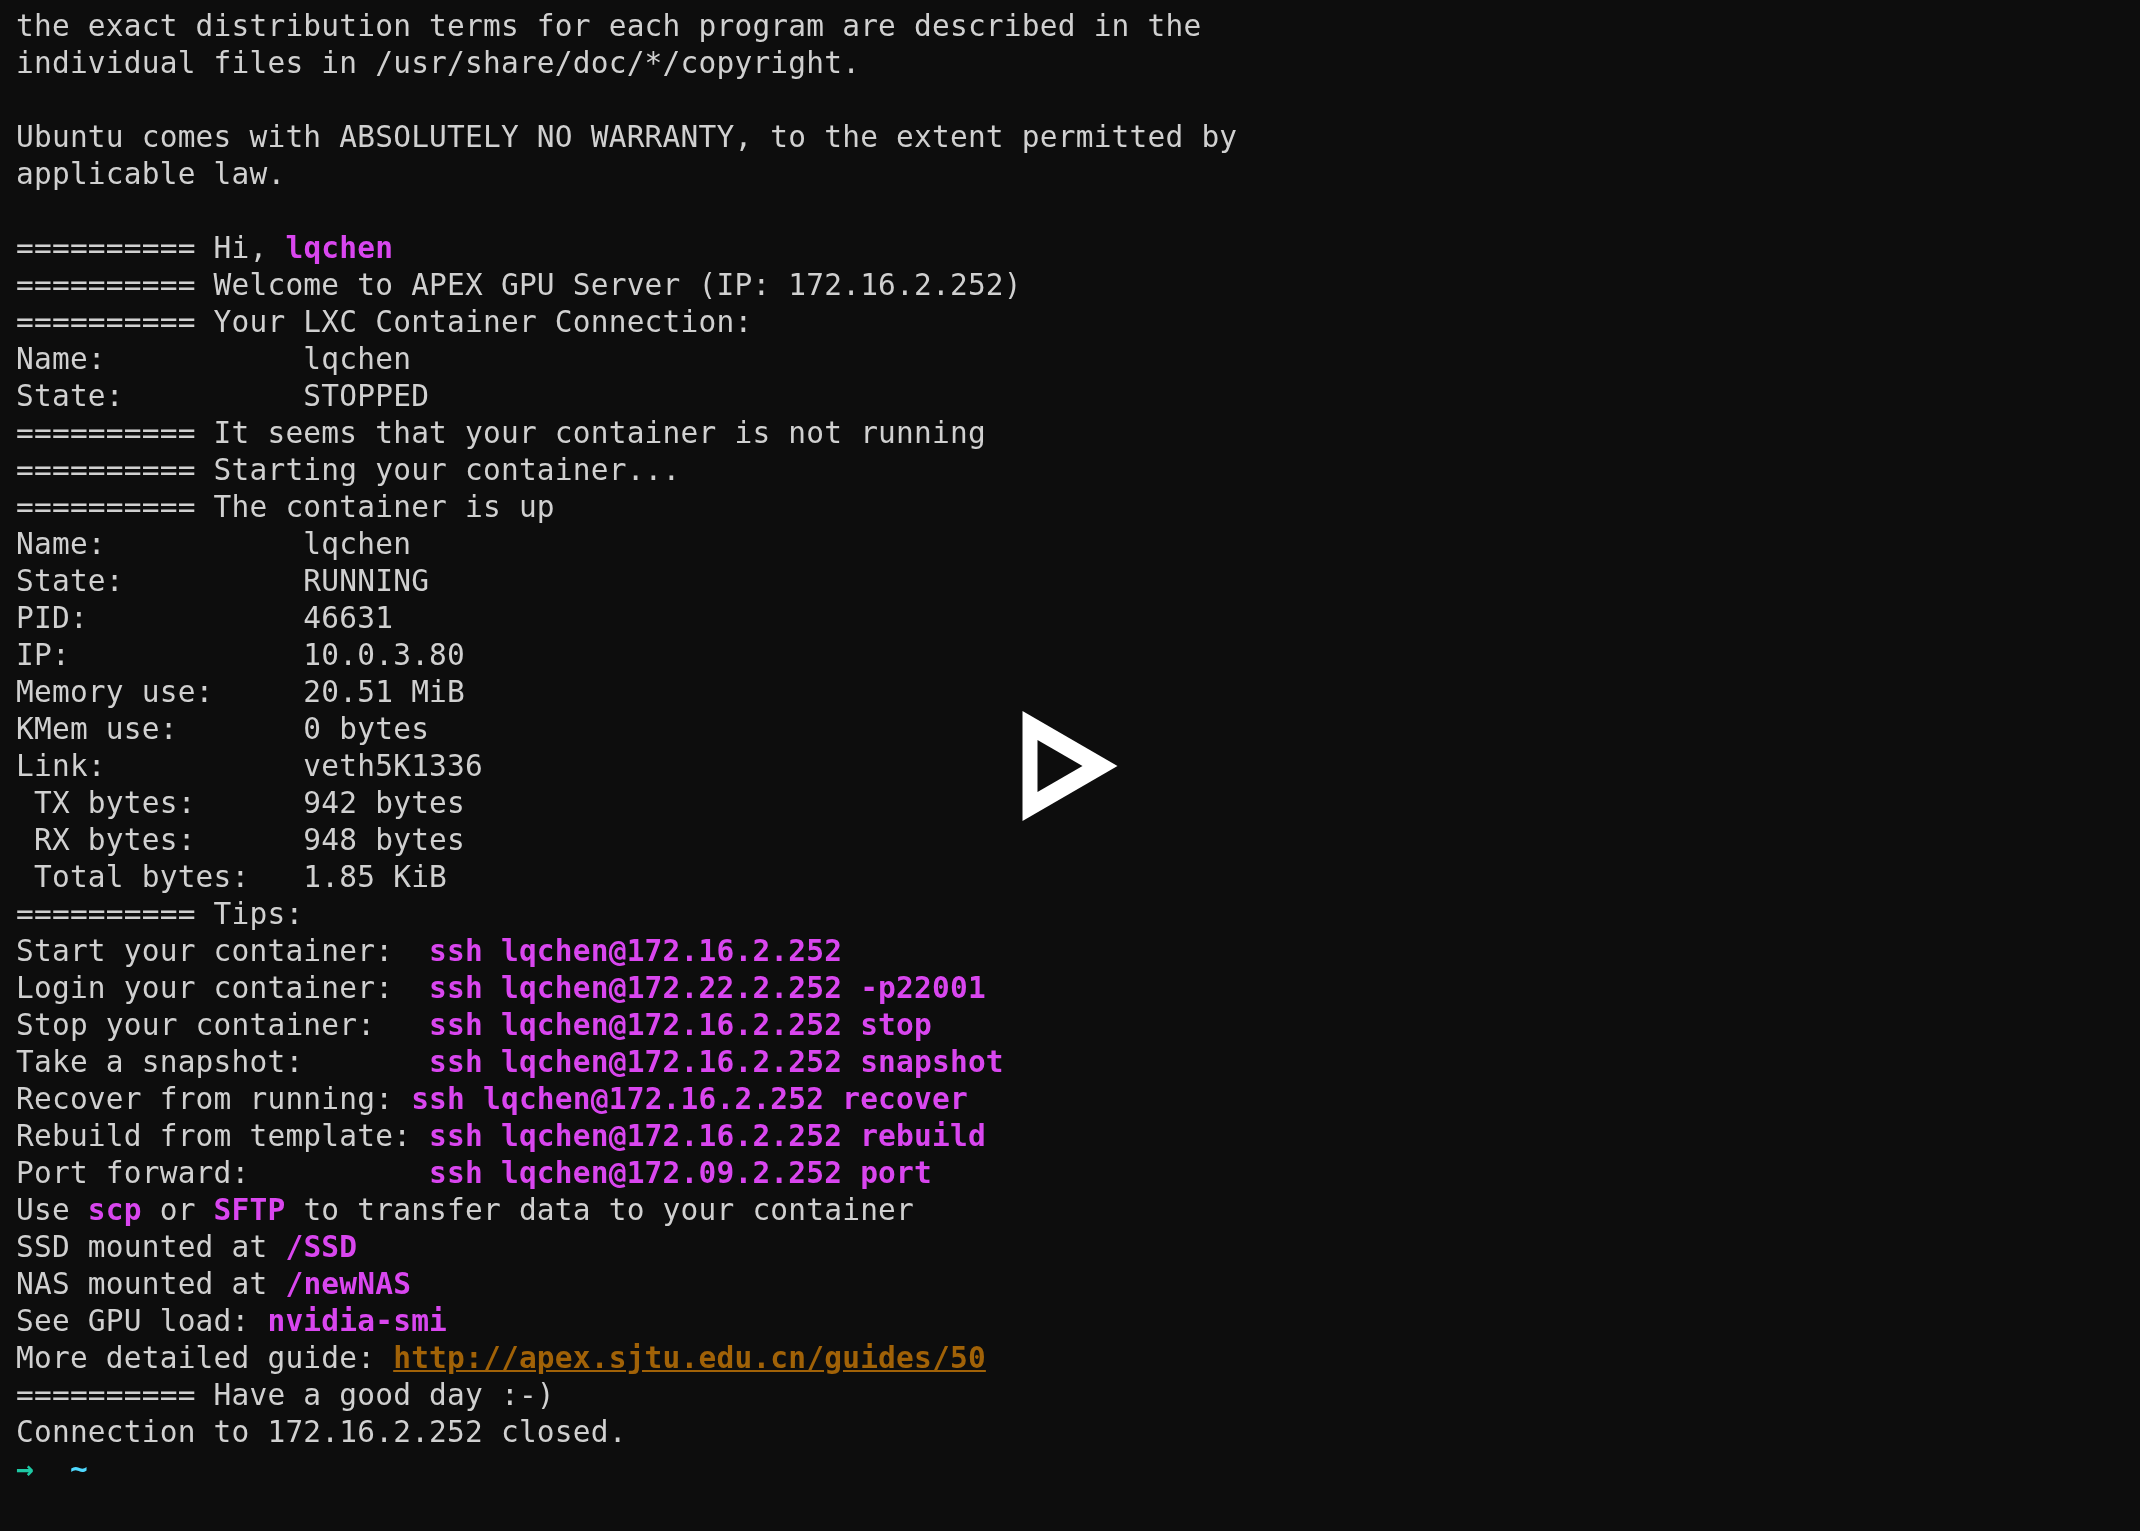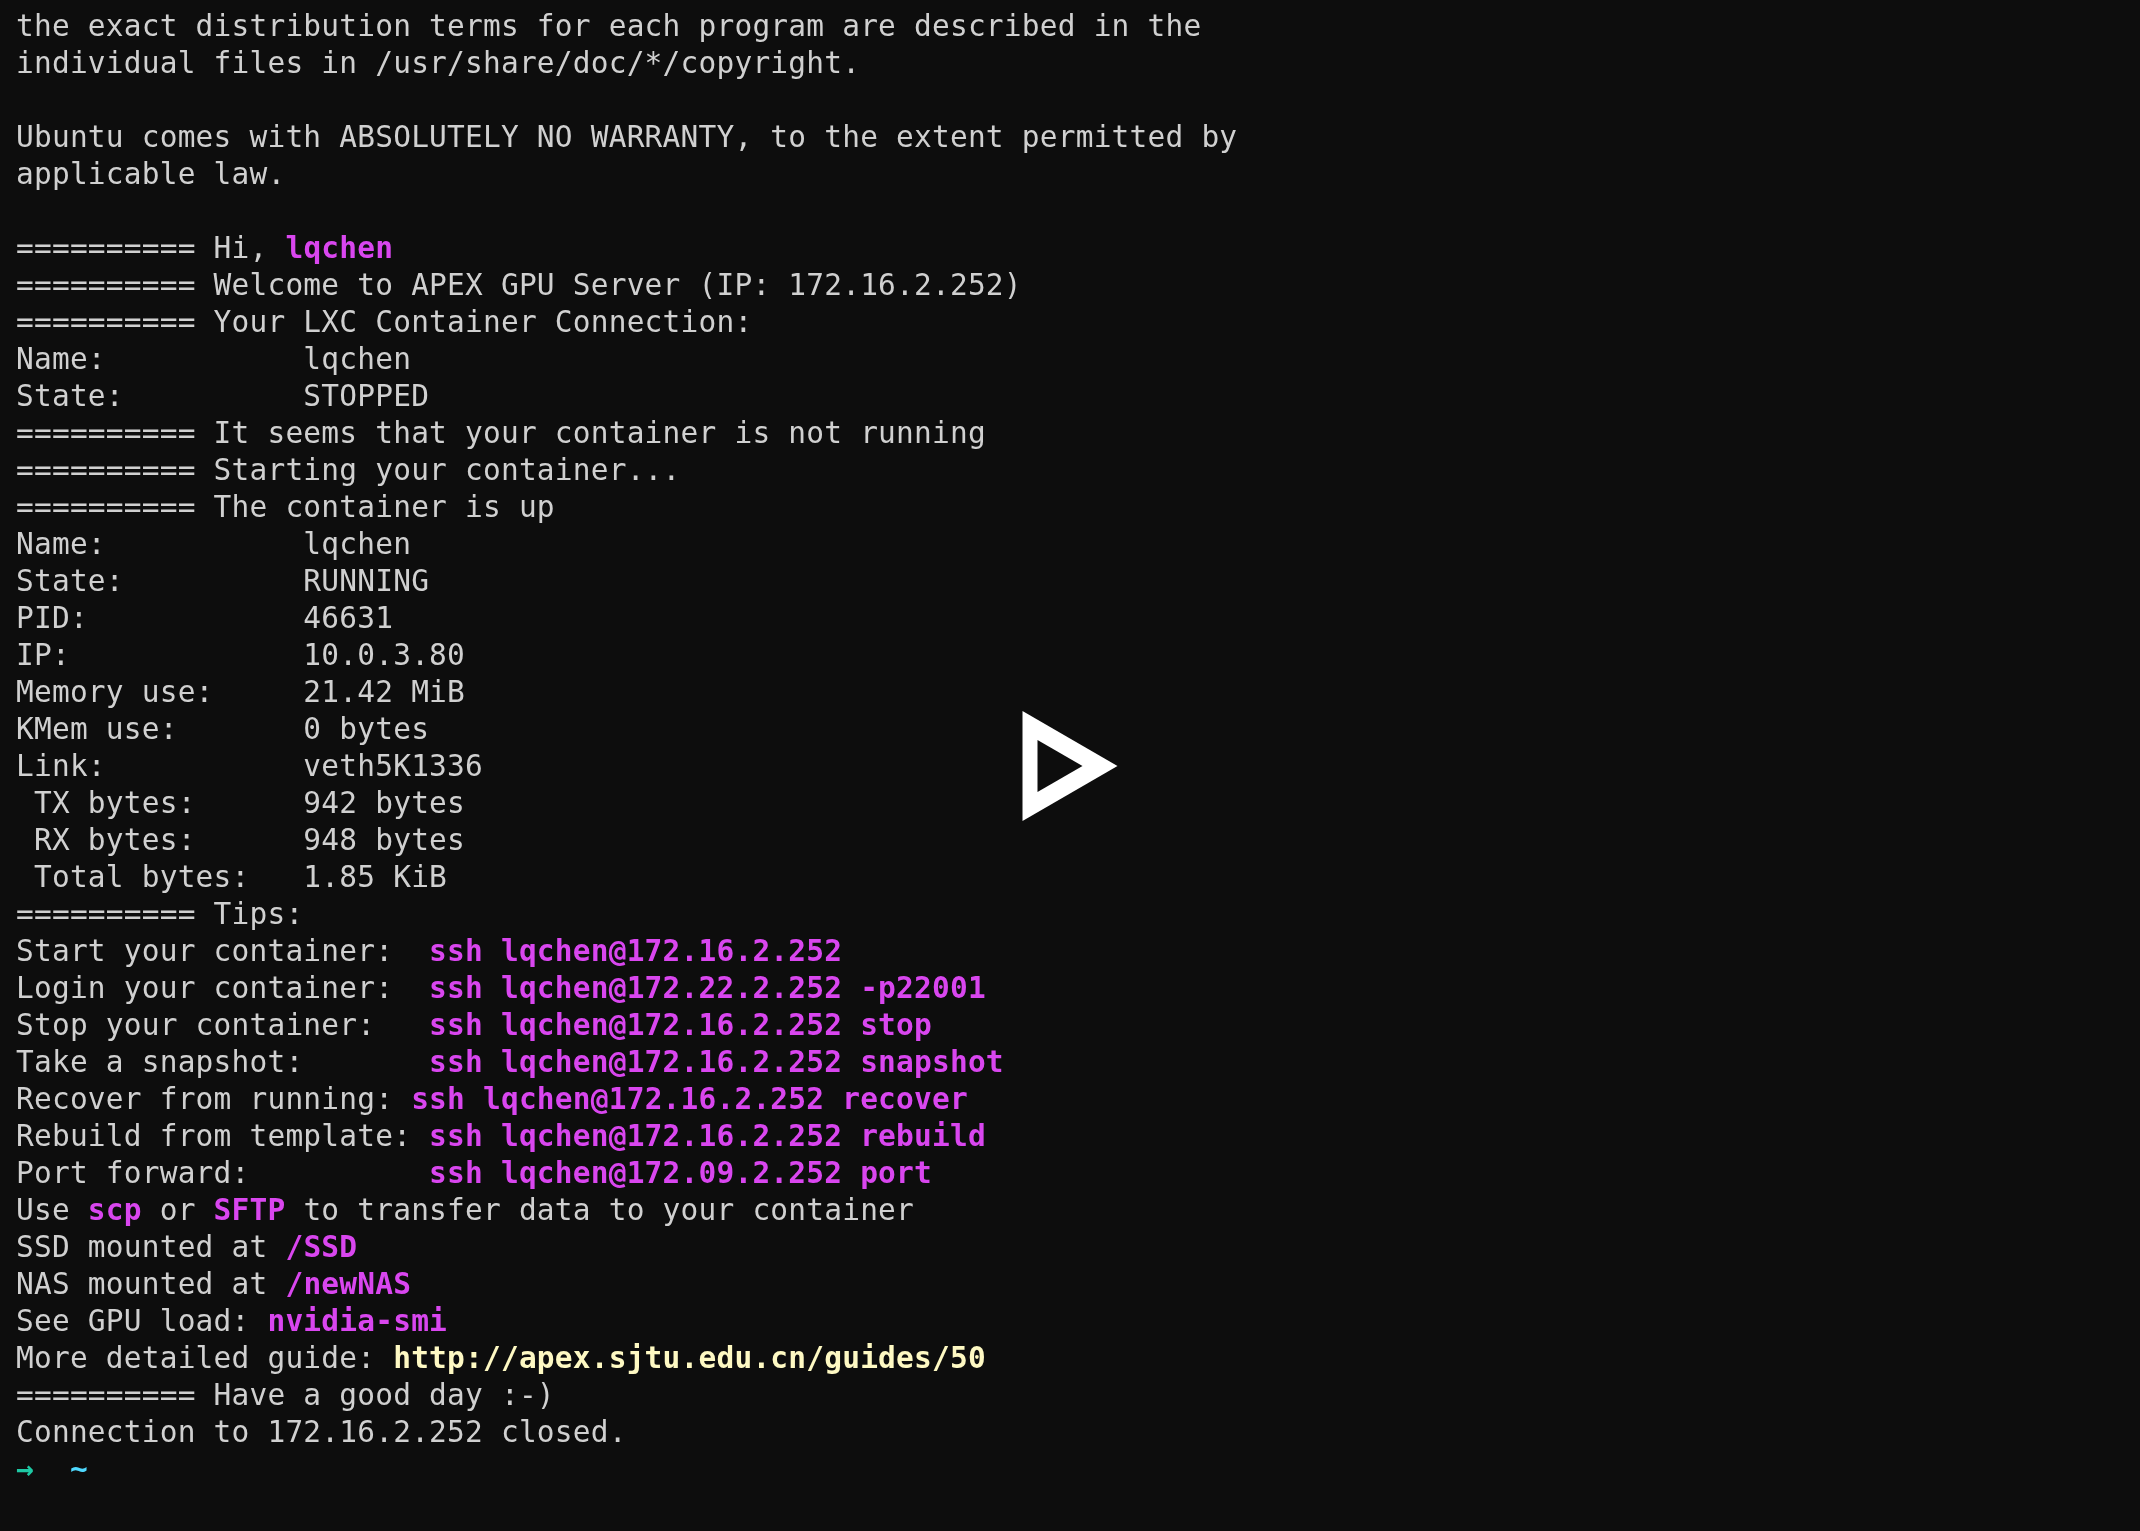--- a/index.html
+++ b/index.html
@@ -14,21 +14,21 @@
     margin: 0;
     padding: 8px 16px;
     font-family: "Menlo", "Consolas", "DejaVu Sans Mono", monospace;
     font-size: 29.5px;
     line-height: 37px;
     color: #d0d0d0;
     white-space: pre;
     letter-spacing: 0.2px;
   }
   .hl   { color: #d946ef; font-weight: bold; }   
-  .hlu  { color: #fef9c3; font-weight: bold; } 
+  .hlu  { color: #a16207; font-weight: bold; text-decoration: underline; } 
   .arrow { color: #1ec9a4; font-weight: bold; }
   .cwd  { color: #4fd9ff; font-weight: bold; }
 
   
   .overlay {
     position: absolute;
     left: 50%;
     top: 50%;
     transform: translate(-50%, -50%);
     pointer-events: auto;
@@ -49,21 +49,21 @@
 <span>========== Your LXC Container Connection:</span>
 <span>Name:           lqchen</span>
 <span>State:          STOPPED</span>
 <span>========== It seems that your container is not running</span>
 <span>========== Starting your container...</span>
 <span>========== The container is up</span>
 <span>Name:           lqchen</span>
 <span>State:          RUNNING</span>
 <span>PID:            46631</span>
 <span>IP:             10.0.3.80</span>
-<span>Memory use:     21.42 MiB</span>
+<span>Memory use:     20.51 MiB</span>
 <span>KMem use:       0 bytes</span>
 <span>Link:           veth5K1336</span>
 <span> TX bytes:      942 bytes</span>
 <span> RX bytes:      948 bytes</span>
 <span> Total bytes:   1.85 KiB</span>
 <span>========== Tips:</span>
 <span>Start your container:  </span><span class="hl">ssh lqchen@172.16.2.252</span>
 <span>Login your container:  </span><span class="hl">ssh lqchen@172.22.2.252 -p22001</span>
 <span>Stop your container:   </span><span class="hl">ssh lqchen@172.16.2.252 stop</span>
 <span>Take a snapshot:       </span><span class="hl">ssh lqchen@172.16.2.252 snapshot</span>

